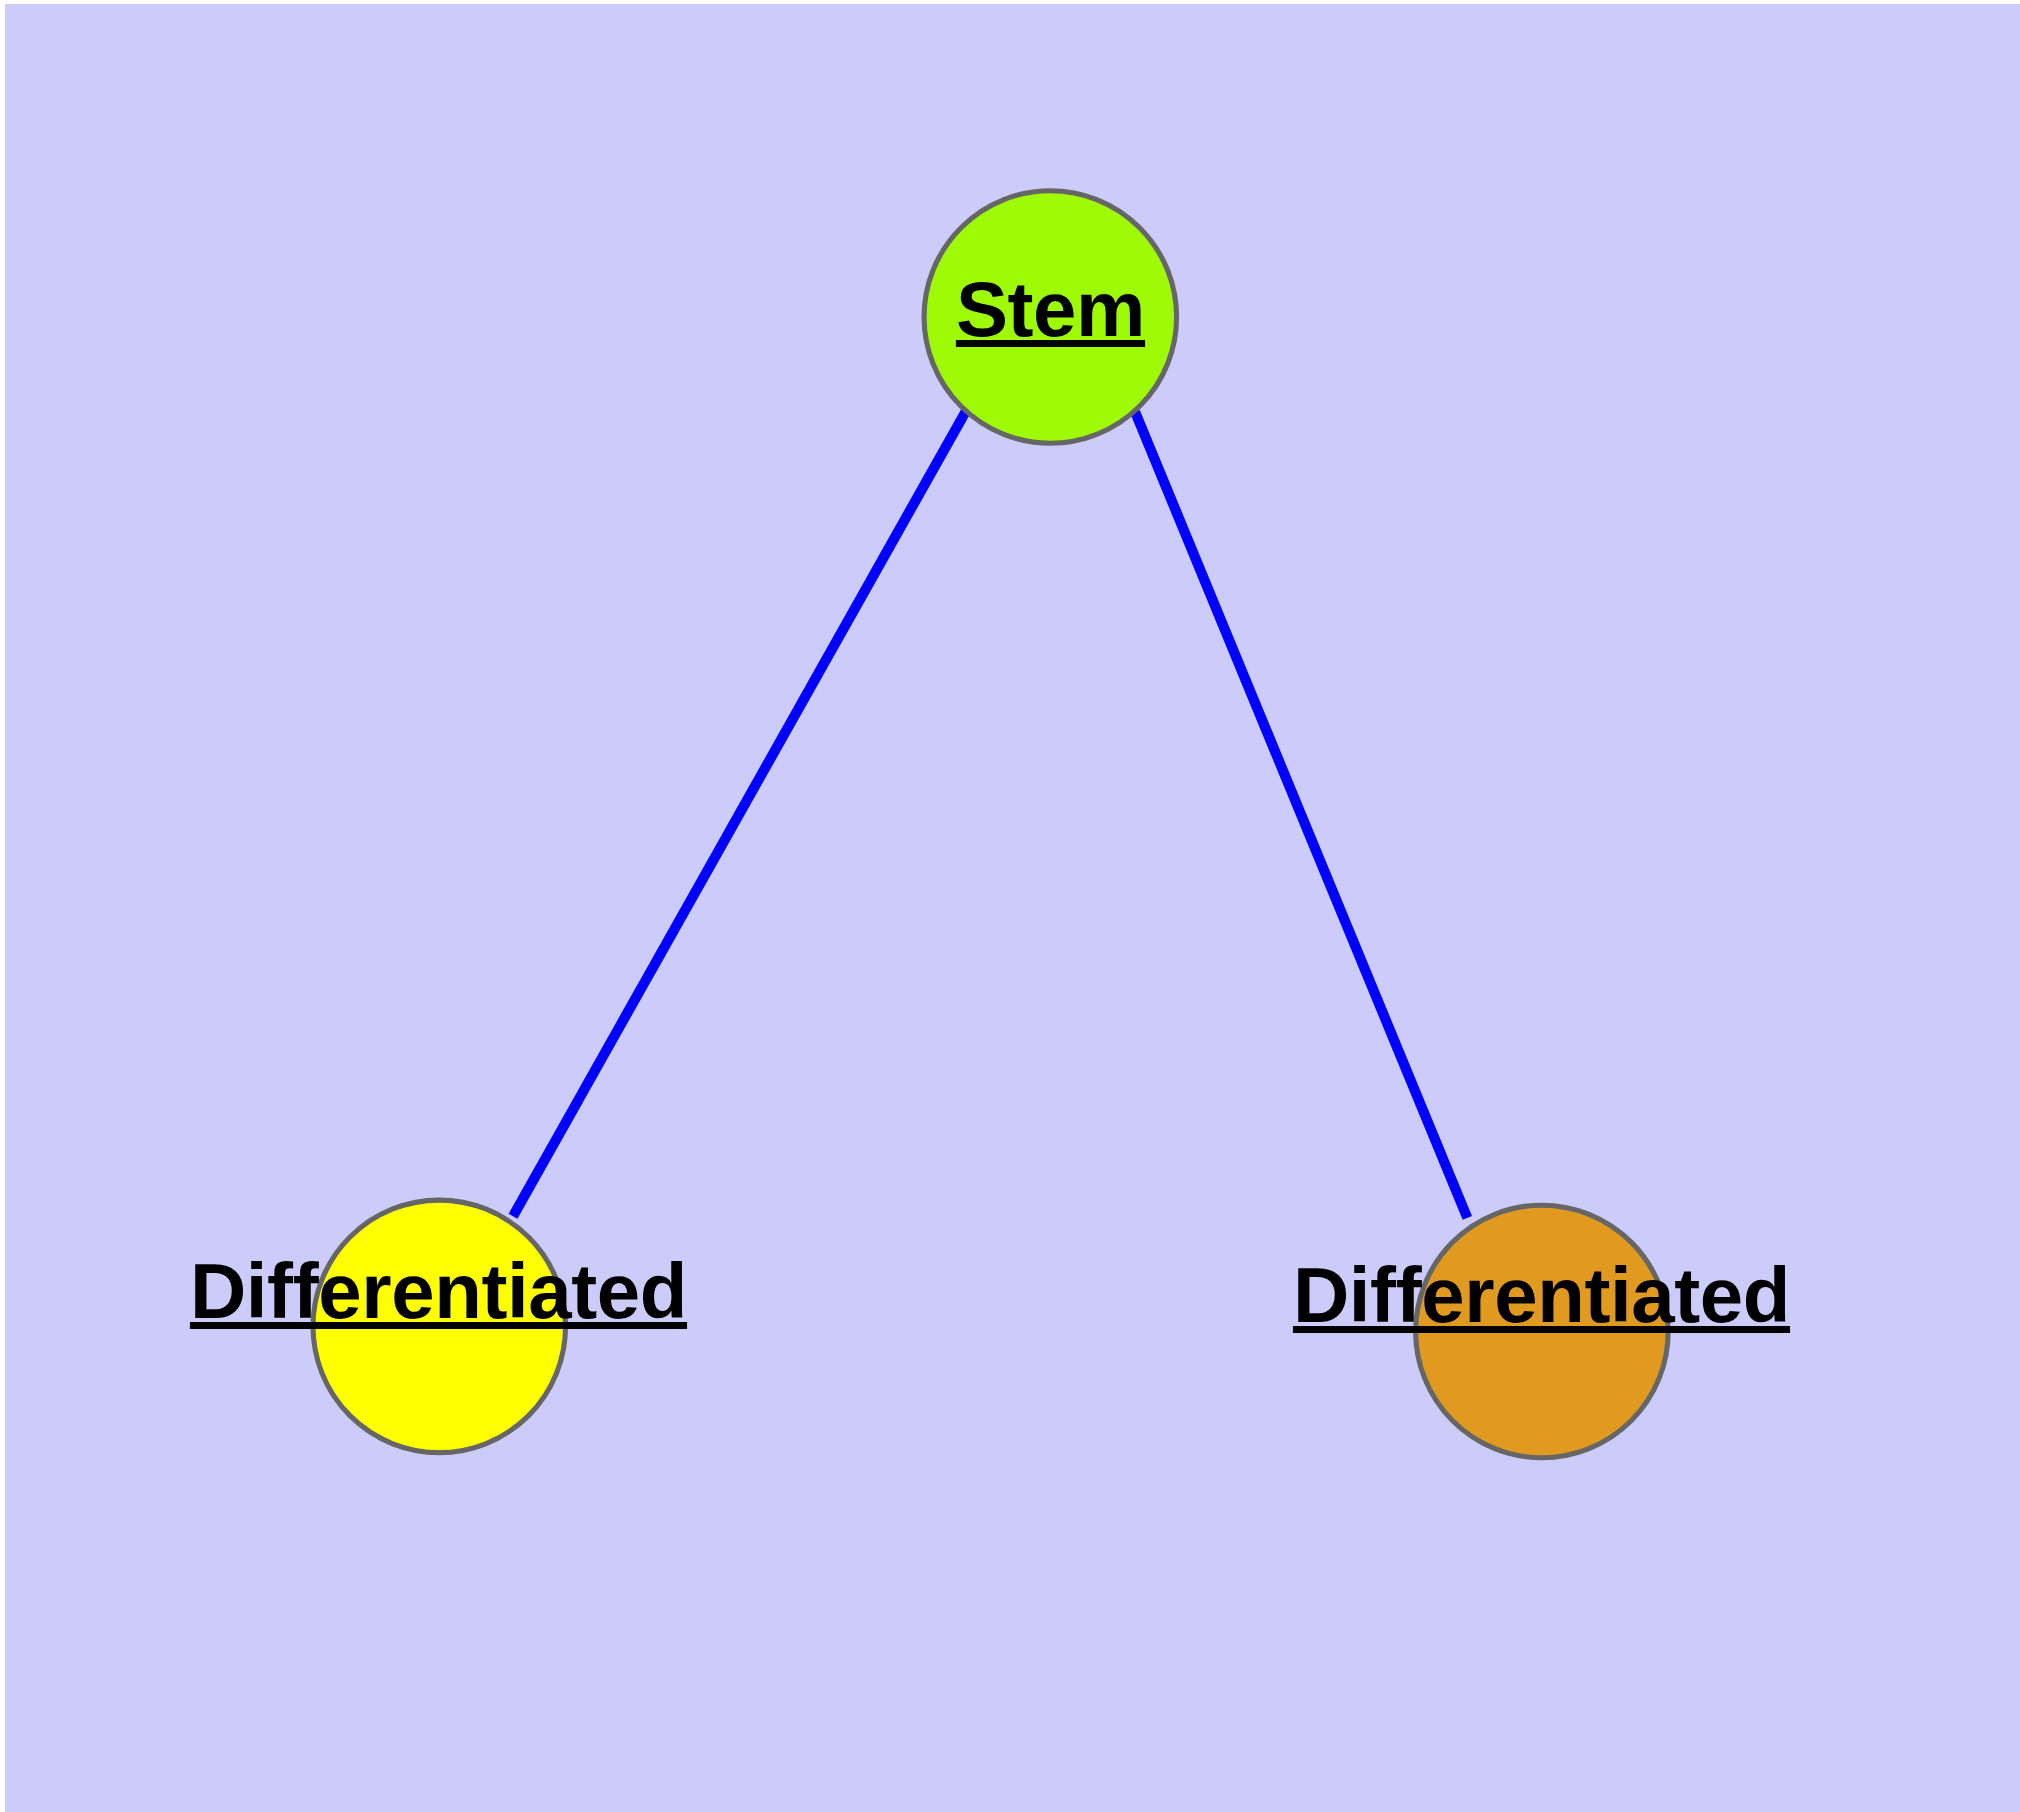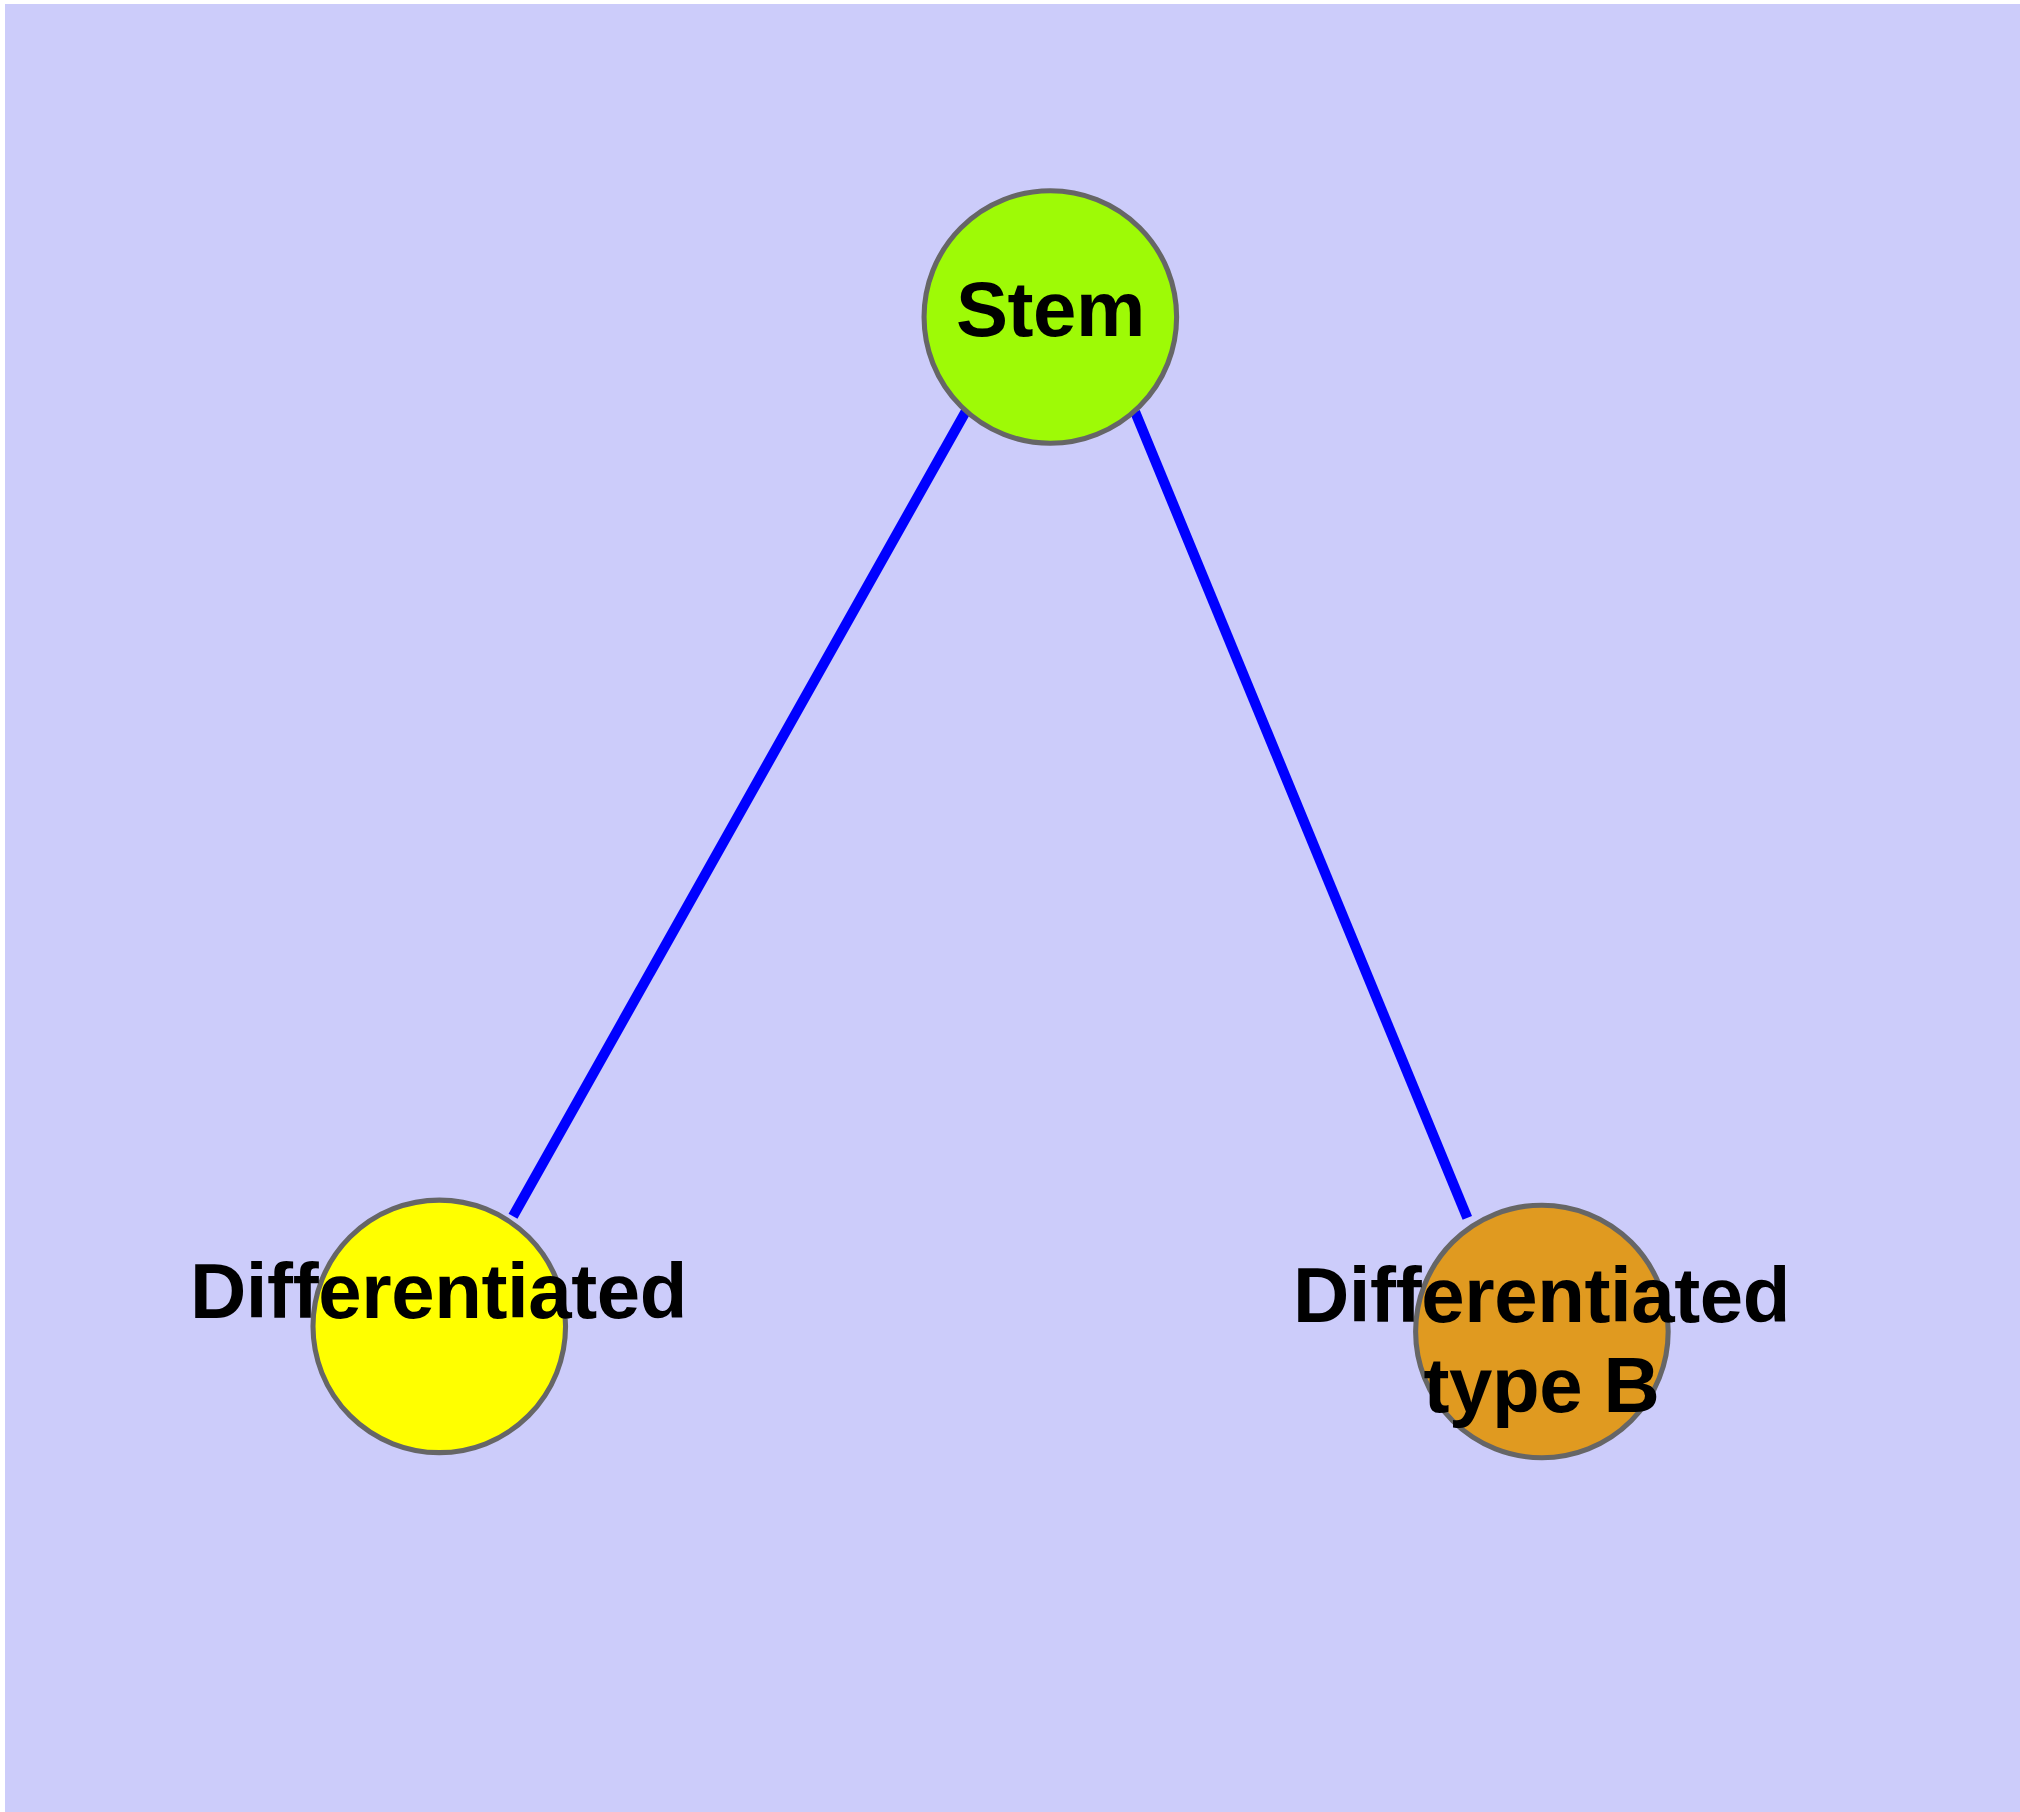--- a/index.html
+++ b/index.html
@@ -39,20 +39,21 @@
     text-align: center;
     color: #000000;
     font-family: "Liberation Sans", sans-serif;
     font-weight: bold;
     font-size: 78px;
     line-height: 90px;
     white-space: pre;
     letter-spacing: -0.4px;
     pointer-events: none;
     user-select: none;
+    text-decoration: underline;
   }
   #label-stem {
     left: 881px;
     top: 264px;
     width: 339px;
   }
   #label-type-a {
     left: 142px;
     top: 1246px;
     width: 593px;
@@ -79,16 +80,16 @@
       <circle cx="1239" cy="374" r="149" fill="#9efa06" stroke="#666666" stroke-width="6"></circle>
       <circle cx="518" cy="1565" r="149" fill="#ffff00" stroke="#666666" stroke-width="6"></circle>
       <circle cx="1819" cy="1571" r="149" fill="#e09a20" stroke="#666666" stroke-width="6"></circle>
     </g>
   </svg>
 
   <div class="node-label" id="label-stem">Stem</div>
 
   <div class="node-label" id="label-type-a"><span>Differentiated</span><br></div>
 
-  <div class="node-label" id="label-type-b"><span>Differentiated</span><br><span>type B</span></div>
+  <div class="node-label" id="label-type-b"><span>Differentiated</span><br></div>
 
 </div>
 
 
 </body></html>

